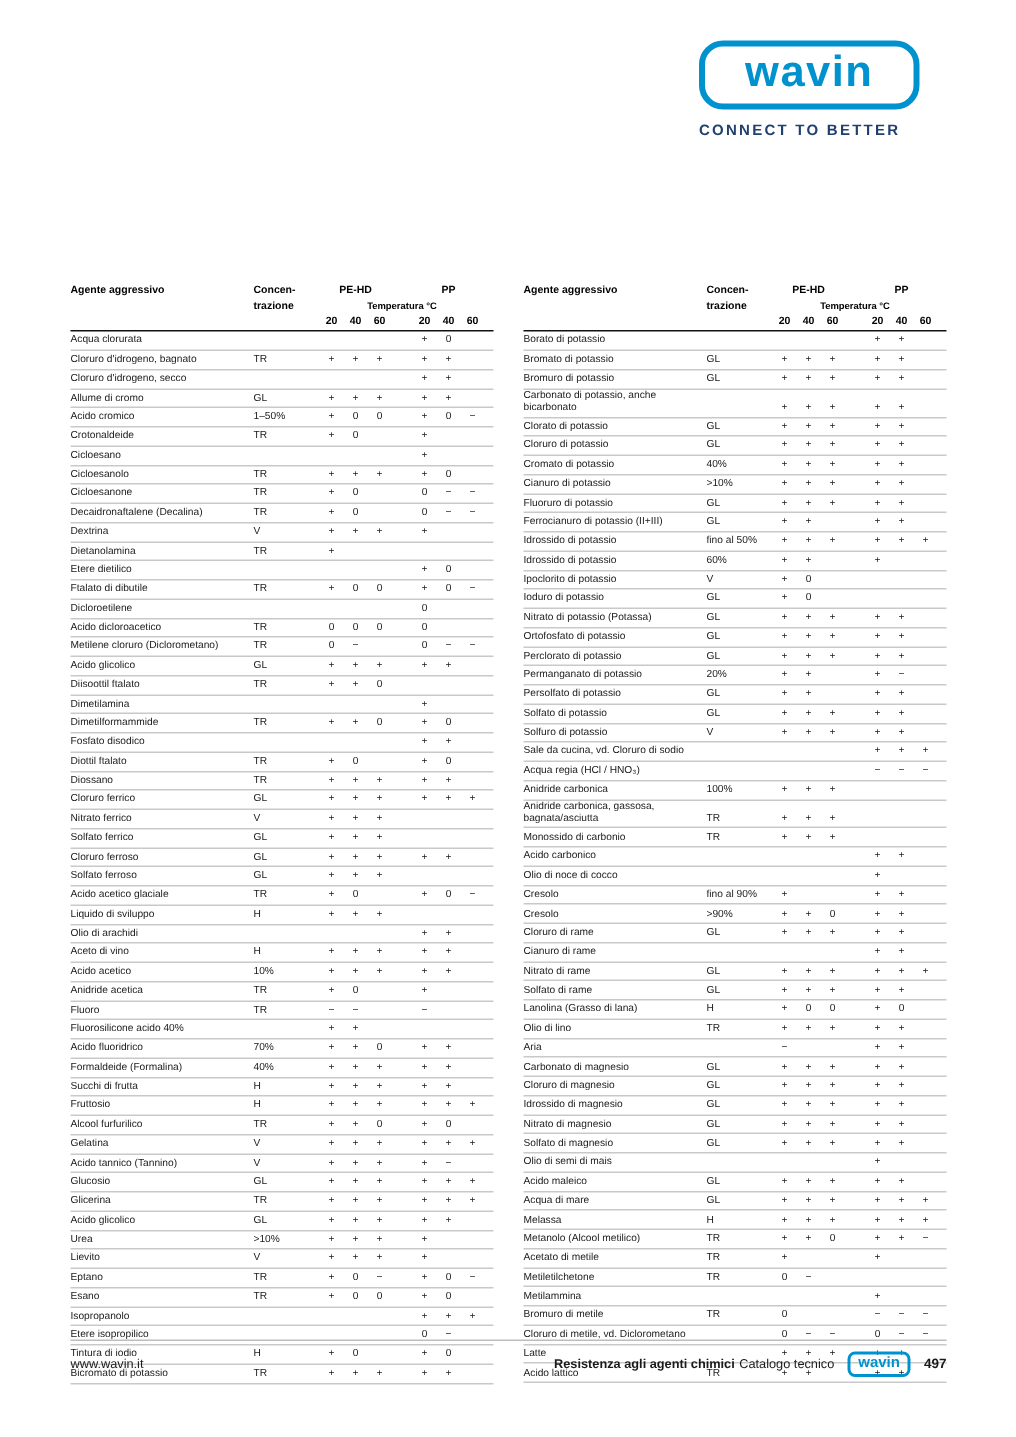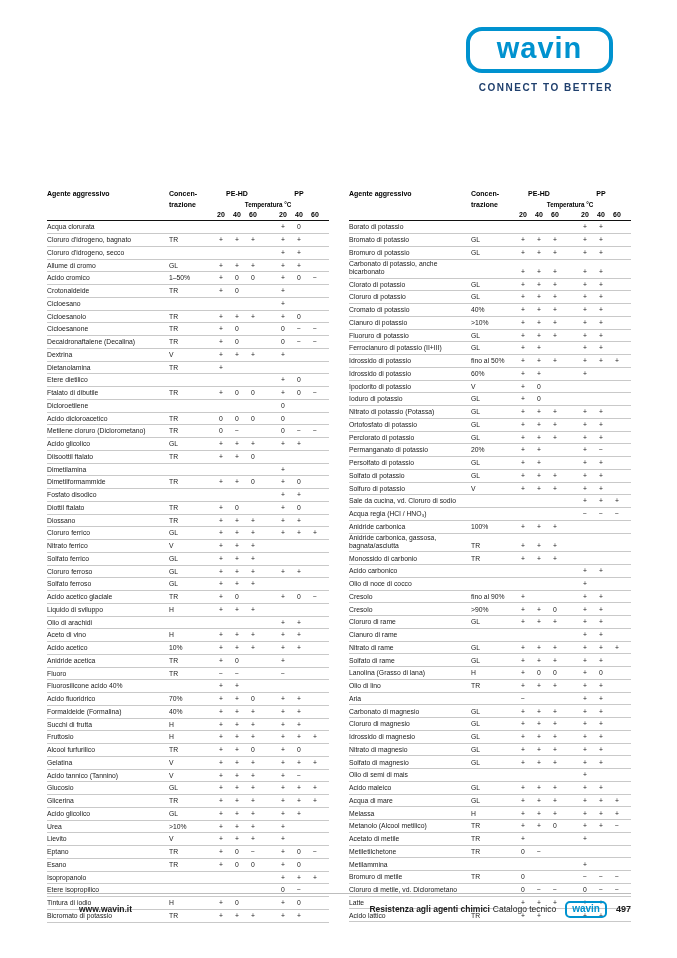--- a/index.html
+++ b/index.html
@@ -9,21 +9,21 @@
   }
 
   
   .logo-box {
     position:absolute; left:466px; top:27px; width:147px; height:46px;
     box-sizing:border-box; border:4px solid #0092cf; border-radius:16px;
     display:flex; align-items:center; justify-content:center;
   }
   .logo-word { font-weight:bold; font-size:29px; color:#0092cf; letter-spacing:1px; padding-bottom:3px; }
   .tagline {
-    position:absolute; left:466px; top:82px; width:147px; text-align:right;
+    position:absolute; left:466px; top:82px; width:147px; text-align:left;
     font-size:10px; font-weight:bold; letter-spacing:1.5px; color:#20406e;
   }
 
   
   .tables { position:absolute; left:47px; top:186px; width:584px; display:flex; justify-content:space-between; }
   .table { width:282px; }
 
   .thead, .trow {
     display:grid;
     grid-template-columns:122px 44px 16px 16px 16px 14px 16px 16px 16px;
@@ -51,21 +51,21 @@
   .cname { padding:0 2px 1.5px 0; }
   .cconc { padding-bottom:1.5px; white-space:nowrap; }
   .cval  { text-align:center; padding-bottom:1.5px; }
 
   
   .footer-rule { position:absolute; left:47px; top:893px; width:584px; height:1px; background:#bdbdbd; }
   .footer {
     position:absolute; left:47px; top:901px; width:584px; height:16px;
     display:flex; align-items:center; font-size:8.5px;
   }
-  .f-url { font-weight:bold;margin-left:32px; }
+  .f-url { font-weight:normal; }
   .f-right { margin-left:auto; display:flex; align-items:center; gap:9px; }
   .f-doc b { margin-right:3px; }
   .f-logo {
     display:inline-block; border:2px solid #0092cf; border-radius:5px;
     color:#0092cf; font-weight:bold; font-size:10px; line-height:12px; padding:0 5px 1px;
   }
   .f-page { font-weight:bold; font-size:9px; }
 </style>
 </head>
 <body>

